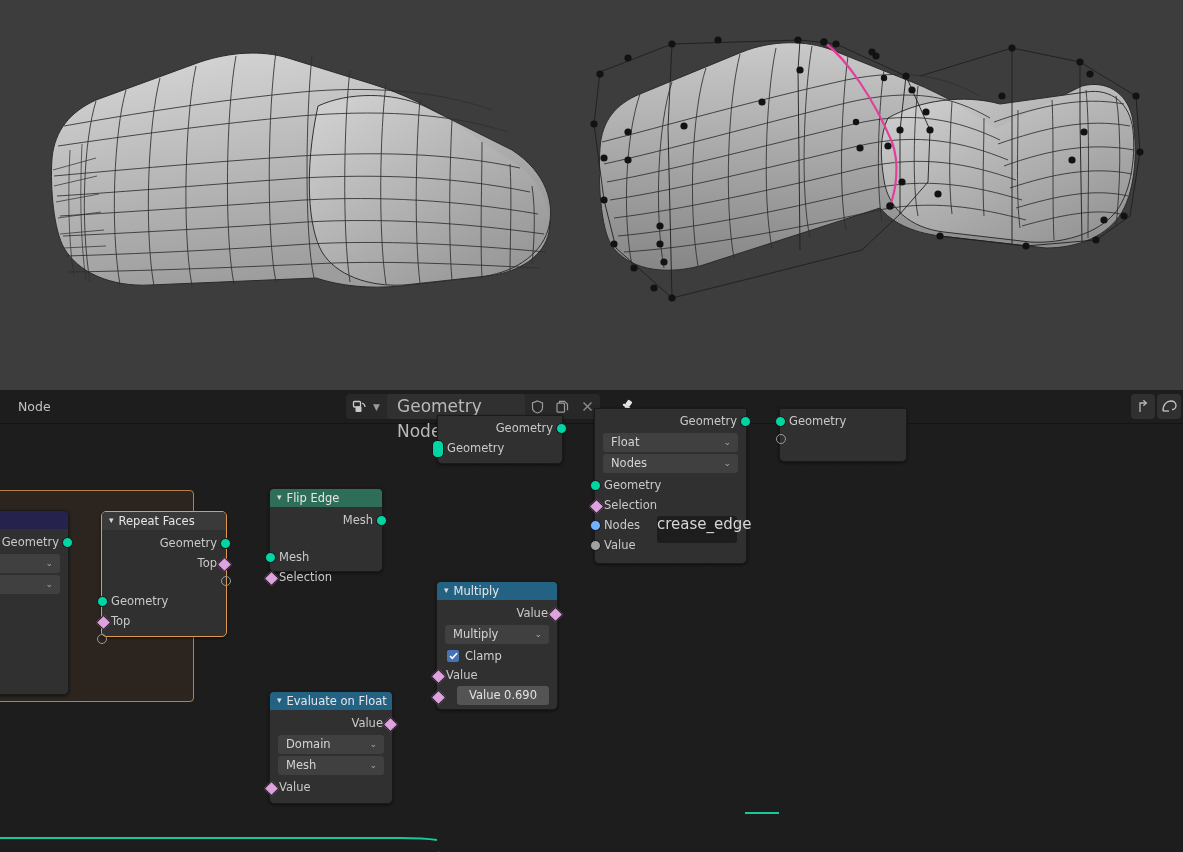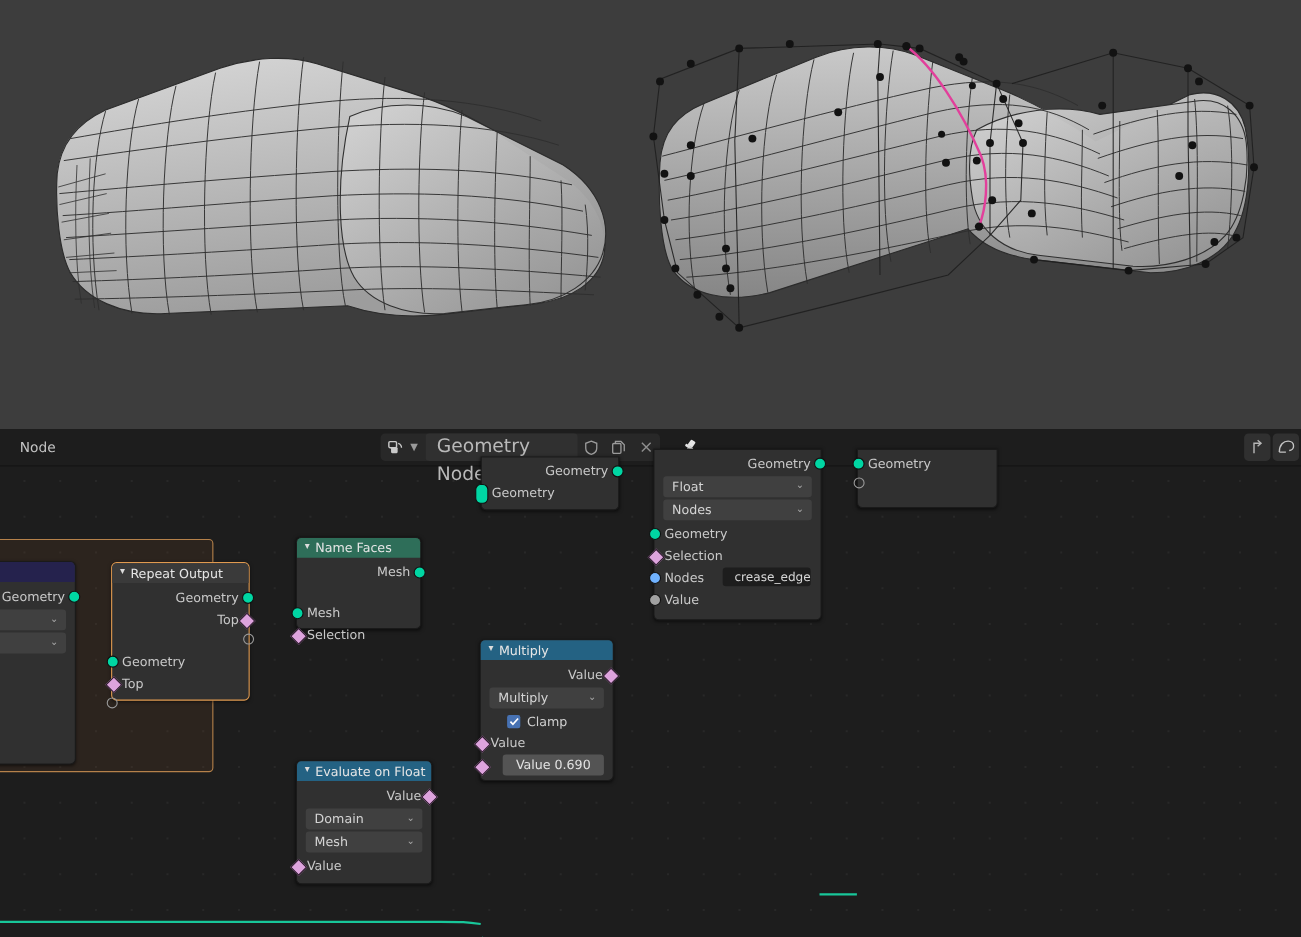--- a/index.html
+++ b/index.html
@@ -60,23 +60,23 @@
   .sock.str{background:#70b2ff;}
   .sock.hollow{background:transparent;border:1.5px solid #9a9a9a;width:8px;height:8px;}
   .dropdown{margin:2px 8px;height:19px;background:#404040;border-radius:3px;
             color:#d4d4d4;font-size:11.5px;line-height:19px;padding-left:8px;
             position:relative;}
   .dropdown .dc{position:absolute;right:7px;top:0;font-size:9px;color:#a7a7a7;}
   .field-in{margin:1px 8px 1px 20px;height:19px;background:#545454;border-radius:3px;
             font-size:11.5px;line-height:19px;color:#e2e2e2;text-align:center;
             position:relative;}
   .field-in .lbl{position:absolute;left:12px;} .field-in .val{position:absolute;right:12px;}
-  .strfield{position:absolute;height:17px;background:#1d1d1d;border-radius:3px;
-            color:#d6d6d6;font-size:11px;line-height:17px;text-align:right;}
-  .chk{display:flex;align-items:center;padding-left:24px;height:19px;}
+  .strfield{position:absolute;height:27px;background:#1d1d1d;border-radius:3px;
+            color:#d6d6d6;font-size:15px;line-height:17px;text-align:left;}
+  .chk{display:flex;align-items:center;padding-left:10px;height:19px;}
   .chkbox{width:12px;height:12px;background:#4772b3;border-radius:2px;
           display:flex;align-items:center;justify-content:center;margin-right:6px;}
   .chkbox svg{display:block;}
   .chklabel{font-size:11.5px;color:#d0d0d0;}
 
   
   #zone{position:absolute;border:1px solid #b5814a;border-radius:4px;
         background:rgba(150,86,40,.13);}
 
   #noodles{position:absolute;left:0;top:0;width:1183px;height:462px;pointer-events:none;}
@@ -375,21 +375,21 @@
         <span class="dc">⌄</span>
       </div>
       <div style="height:36px;"></div>
 
     </div>
   </div>
 
   <div class="node selected" style="left:101px;top:121px;width:124px;height:124px;">
     <div class="nhead" style="background:#3a3a3a;">
       <span class="chev">▾</span>
-      <span>Repeat Output</span>
+      <span>Repeat Faces</span>
     </div>
     <div class="nbody">
       <div class="row out">
         <span class="sock geo r"></span>
         <span>Geometry</span>
       </div>
       <div class="row out">
         <span class="sock field r" style="top:6px;right:-4px;"></span>
         <span>Top</span>
       </div>
@@ -406,21 +406,21 @@
       </div>
       <div class="row" style="height:18px;">
         <span class="sock hollow l" style="top:3px;"></span>
       </div>
     </div>
   </div>
 
   <div class="node" style="left:269px;top:98px;width:112px;height:82px;">
     <div class="nhead" style="background:#2e6e59;">
       <span class="chev">▾</span>
-      <span>Name Faces</span>
+      <span>Flip Edge</span>
     </div>
     <div class="nbody">
       <div class="row out">
         <span class="sock geo r"></span>
         <span>Mesh</span>
       </div>
       <div style="height:17px;"></div>
       <div class="row in">
         <span class="sock geo l"></span>
         <span>Mesh</span>

